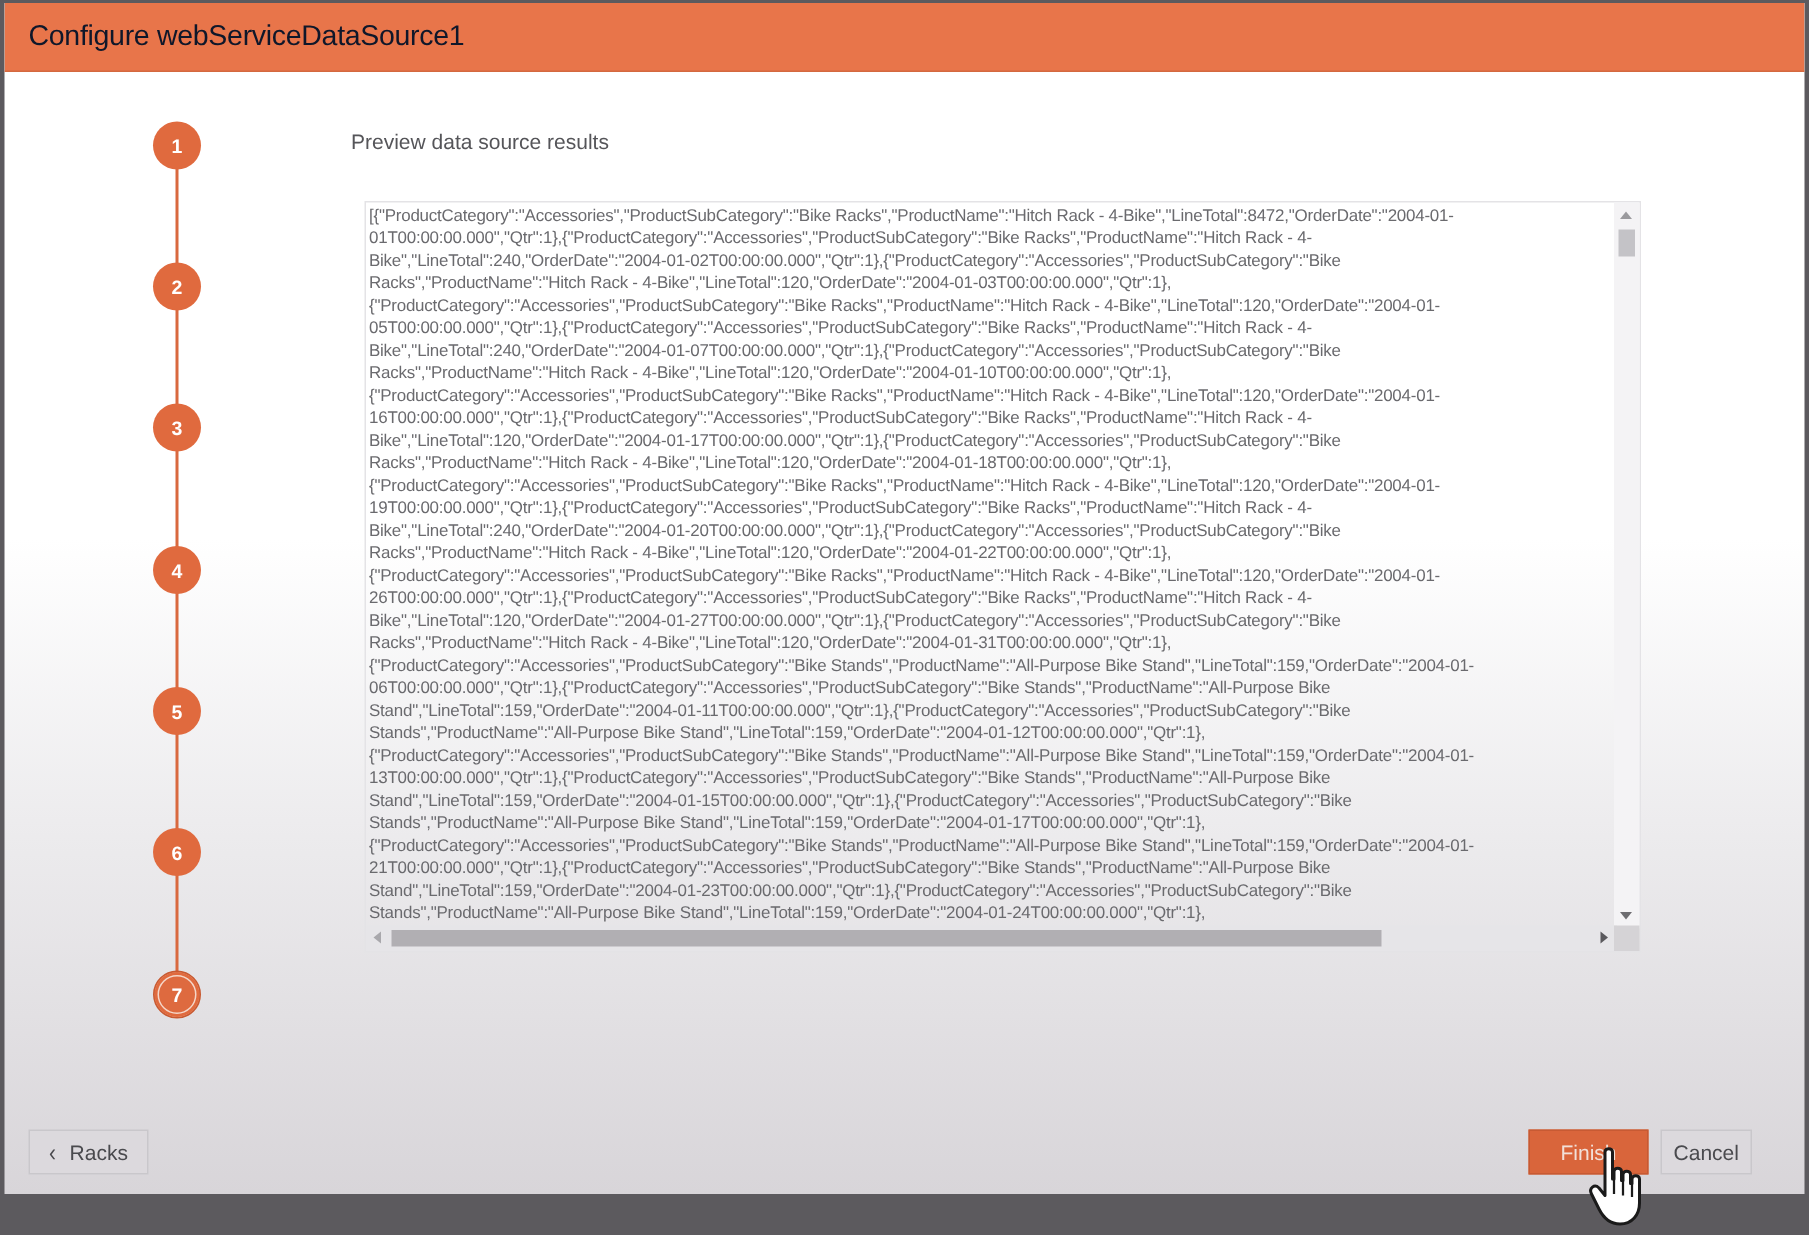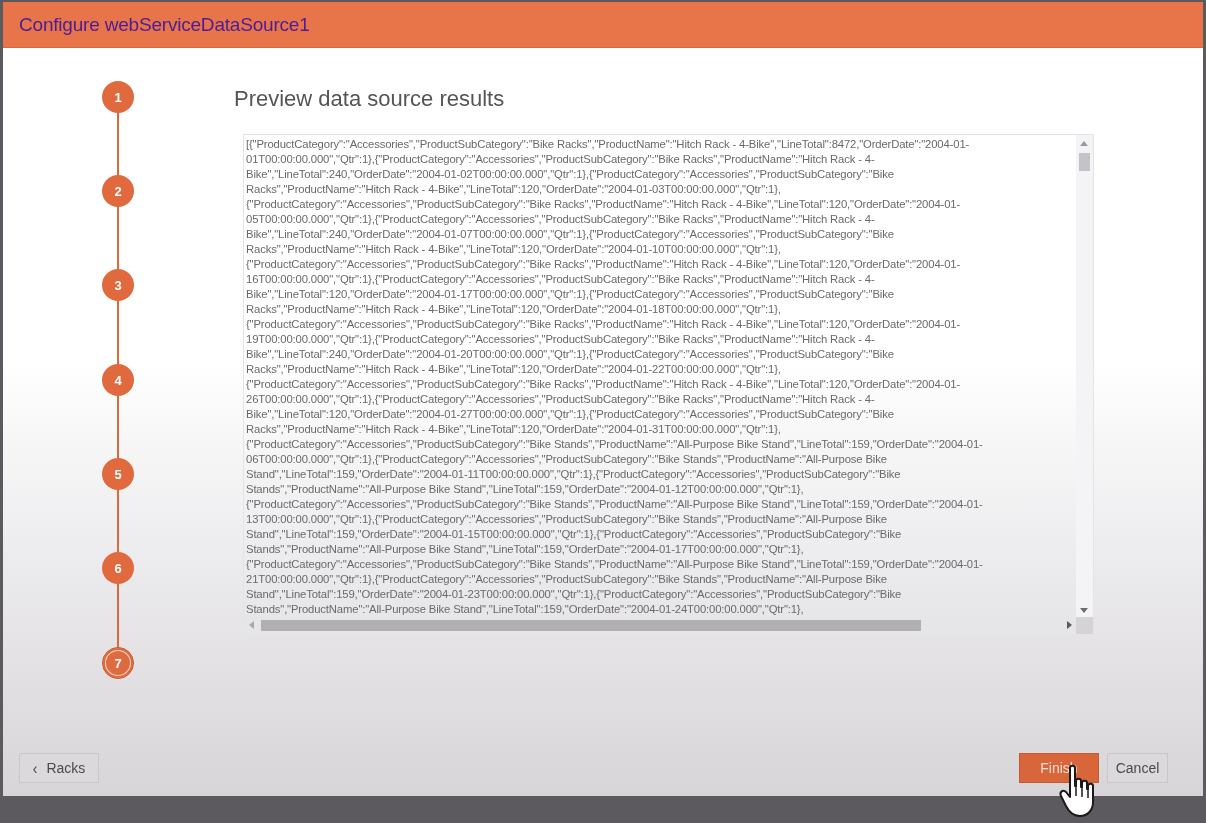--- a/index.html
+++ b/index.html
@@ -16,21 +16,21 @@
       background: linear-gradient(to bottom, #ffffff 0%, #ffffff 45%, #ecebed 70%, #d8d5d9 100%);
       overflow: hidden;
     }
     .titlebar {
       position: absolute; left: 0; top: 0; width: 100%; height: 46px;
       background: #e8754a;
       border-bottom: 1px solid #d4693f;
     }
     .titlebar .title {
       position: absolute; left: 16px; top: 12px;
-      color: #4c1d95; font-size: 19px; letter-spacing: -0.2px;
+      color: #0f172a; font-size: 19px; letter-spacing: -0.2px;
     }
     .stepper {
       position: absolute; left: 99px; top: 79px; width: 32px; height: 600px;
     }
     .step-line {
       position: absolute; left: 15px; top: 16px; width: 2px; height: 566px;
       background: #d9693f;
     }
     .step {
       position: absolute; left: 0; width: 32px; height: 32px; border-radius: 50%;
@@ -38,21 +38,21 @@
       display: flex; align-items: center; justify-content: center;
     }
     .step.active {
       box-shadow: 0 0 0 2px #e06a3e inset, 0 0 0 3px #f4d6c8 inset;
       background: #de6a3f;
       border: 1px solid #c85a32;
       width: 32px; height: 32px;
     }
     .heading {
       position: absolute; left: 231px; top: 84px;
-      font-size: 22px; color: #555559;
+      font-size: 14px; color: #555559;
     }
     .preview-box {
       position: absolute; left: 240px; top: 132px; width: 851px; height: 501px;
       background: transparent;
       border: 1px solid #e4e3e6;
     }
     .preview-text {
       position: absolute; left: 0px; top: 0px; width: 834px; height: 484px;
       overflow: hidden;
       padding: 2px 0 0 2px;

